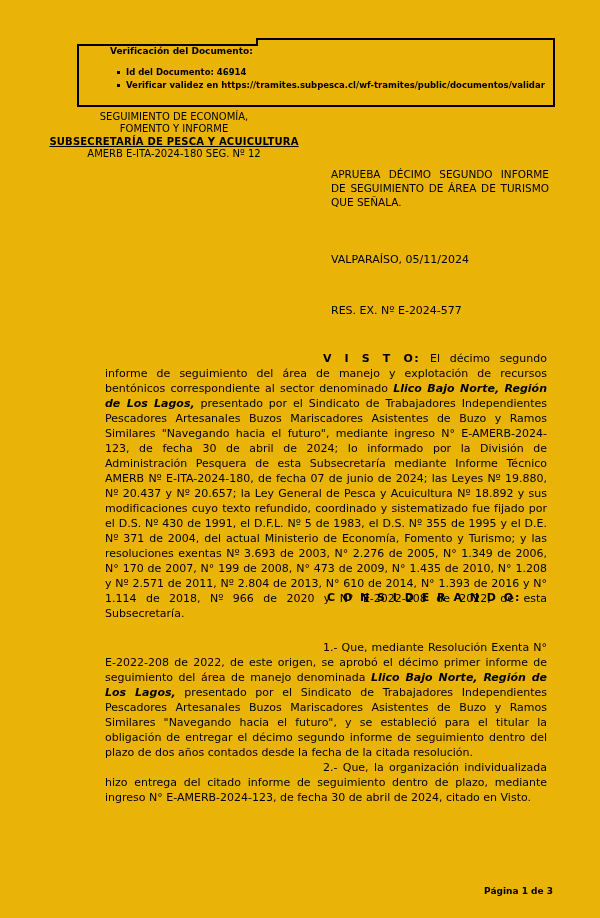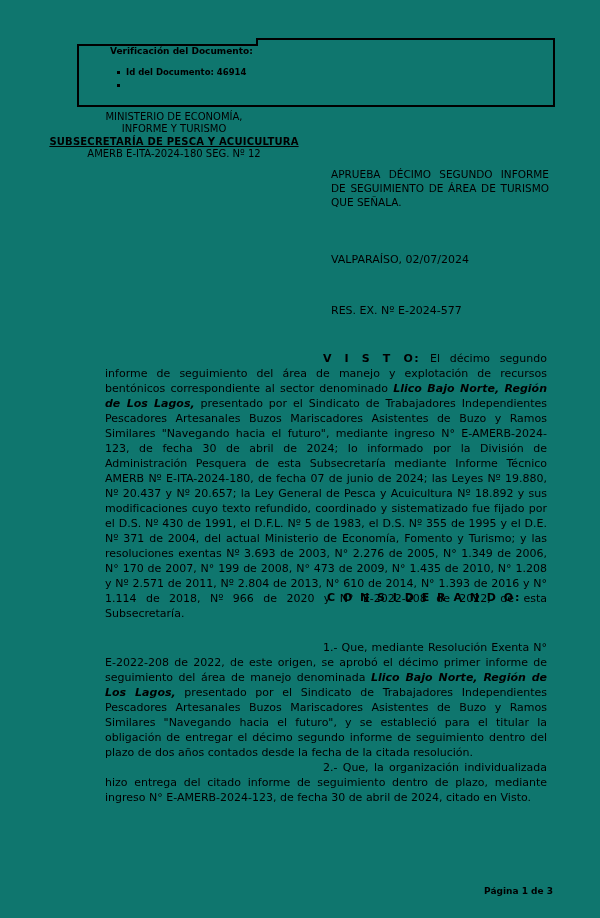--- a/index.html
+++ b/index.html
@@ -1,18 +1,18 @@
 <!DOCTYPE html>
 <html lang="es"><head>
 <meta charset="utf-8">
 <style>
   html,body { margin:0; padding:0; background:#ffffff; }
   .page {
     position:relative; width:600px; height:918px;
-    background:#0f766e; color:#000; overflow:hidden;
+    background:#eab308; color:#000; overflow:hidden;
     font-family:"DejaVu Sans", sans-serif;
   }
 
   
   .vbox { position:absolute; left:77px; top:38px; width:478px; height:69px; }
   .vbox .seg { position:absolute; background:#000; }
   .seg-top-left   { left:0; top:6px; width:181px; height:2px; }
   .seg-top-right  { left:179px; top:0; width:299px; height:2px; }
   .seg-jog        { left:179px; top:0; width:2px; height:8px; }
   .seg-left       { left:0; top:6px; width:2px; bottom:0; }
@@ -78,34 +78,35 @@
     <div class="seg seg-bottom"></div>
     <div class="vbox-content">
       <div class="vbox-title">Verificación del Documento:</div>
       <ul>
         <li>
           <span class="sq"></span>
           <span>Id del Documento: 46914</span>
         </li>
         <li>
           <span class="sq"></span>
+          <span>Verificar validez en https://tramites.subpesca.cl/wf-tramites/public/documentos/validar</span>
         </li>
       </ul>
     </div>
   </div>
 
   <div class="letterhead">
-    <div>MINISTERIO DE ECONOMÍA,</div>
-    <div>INFORME Y TURISMO</div>
+    <div>SEGUIMIENTO DE ECONOMÍA,</div>
+    <div>FOMENTO Y INFORME</div>
     <div class="subsec">SUBSECRETARÍA DE PESCA Y ACUICULTURA</div>
     <div>AMERB E-ITA-2024-180 SEG. Nº 12</div>
   </div>
 
   <div class="subject">APRUEBA DÉCIMO SEGUNDO INFORME DE SEGUIMIENTO DE ÁREA DE TURISMO QUE SEÑALA.</div>
-  <div class="place-date">VALPARAÍSO, 02/07/2024</div>
+  <div class="place-date">VALPARAÍSO, 05/11/2024</div>
   <div class="res-num">RES. EX. Nº E-2024-577</div>
 
   <p class="body-para p-visto"><span class="visto-label">V I S T O:</span><span> El décimo segundo informe de seguimiento del área de manejo y explotación de recursos bentónicos correspondiente al sector denominado </span><span class="area-name">Llico Bajo Norte, Región de Los Lagos,</span><span> presentado por el Sindicato de Trabajadores Independientes Pescadores Artesanales Buzos Mariscadores Asistentes de Buzo y Ramos Similares "Navegando hacia el futuro", mediante ingreso N° E-AMERB-2024-123, de fecha 30 de abril de 2024; lo informado por la División de Administración Pesquera de esta Subsecretaría mediante Informe Técnico AMERB Nº E-ITA-2024-180, de fecha 07 de junio de 2024; las Leyes Nº 19.880, Nº 20.437 y Nº 20.657; la Ley General de Pesca y Acuicultura Nº 18.892 y sus modificaciones cuyo texto refundido, coordinado y sistematizado fue fijado por el D.S. Nº 430 de 1991, el D.F.L. Nº 5 de 1983, el D.S. Nº 355 de 1995 y el D.E. Nº 371 de 2004, del actual Ministerio de Economía, Fomento y Turismo; y las resoluciones exentas Nº 3.693 de 2003, N° 2.276 de 2005, N° 1.349 de 2006, N° 170 de 2007, N° 199 de 2008, N° 473 de 2009, N° 1.435 de 2010, N° 1.208 y Nº 2.571 de 2011, Nº 2.804 de 2013, N° 610 de 2014, N° 1.393 de 2016 y N° 1.114 de 2018, Nº 966 de 2020 y N° E-2022-208 de 2022, de esta Subsecretaría.</span></p>
 
   <div class="consid-heading">C O N S I D E R A N D O:</div>
 
   <p class="body-para p-cons1"><span>1.- Que, mediante Resolución Exenta N° E-2022-208 de 2022, de este origen, se aprobó el décimo primer informe de seguimiento del área de manejo denominada </span><span class="area-name">Llico Bajo Norte, Región de Los Lagos,</span><span> presentado por el Sindicato de Trabajadores Independientes Pescadores Artesanales Buzos Mariscadores Asistentes de Buzo y Ramos Similares "Navegando hacia el futuro", y se estableció para el titular la obligación de entregar el décimo segundo informe de seguimiento dentro del plazo de dos años contados desde la fecha de la citada resolución.</span></p>
 
   <p class="body-para p-cons2">2.- Que, la organización individualizada hizo entrega del citado informe de seguimiento dentro de plazo, mediante ingreso N° E-AMERB-2024-123, de fecha 30 de abril de 2024, citado en Visto.</p>
 

